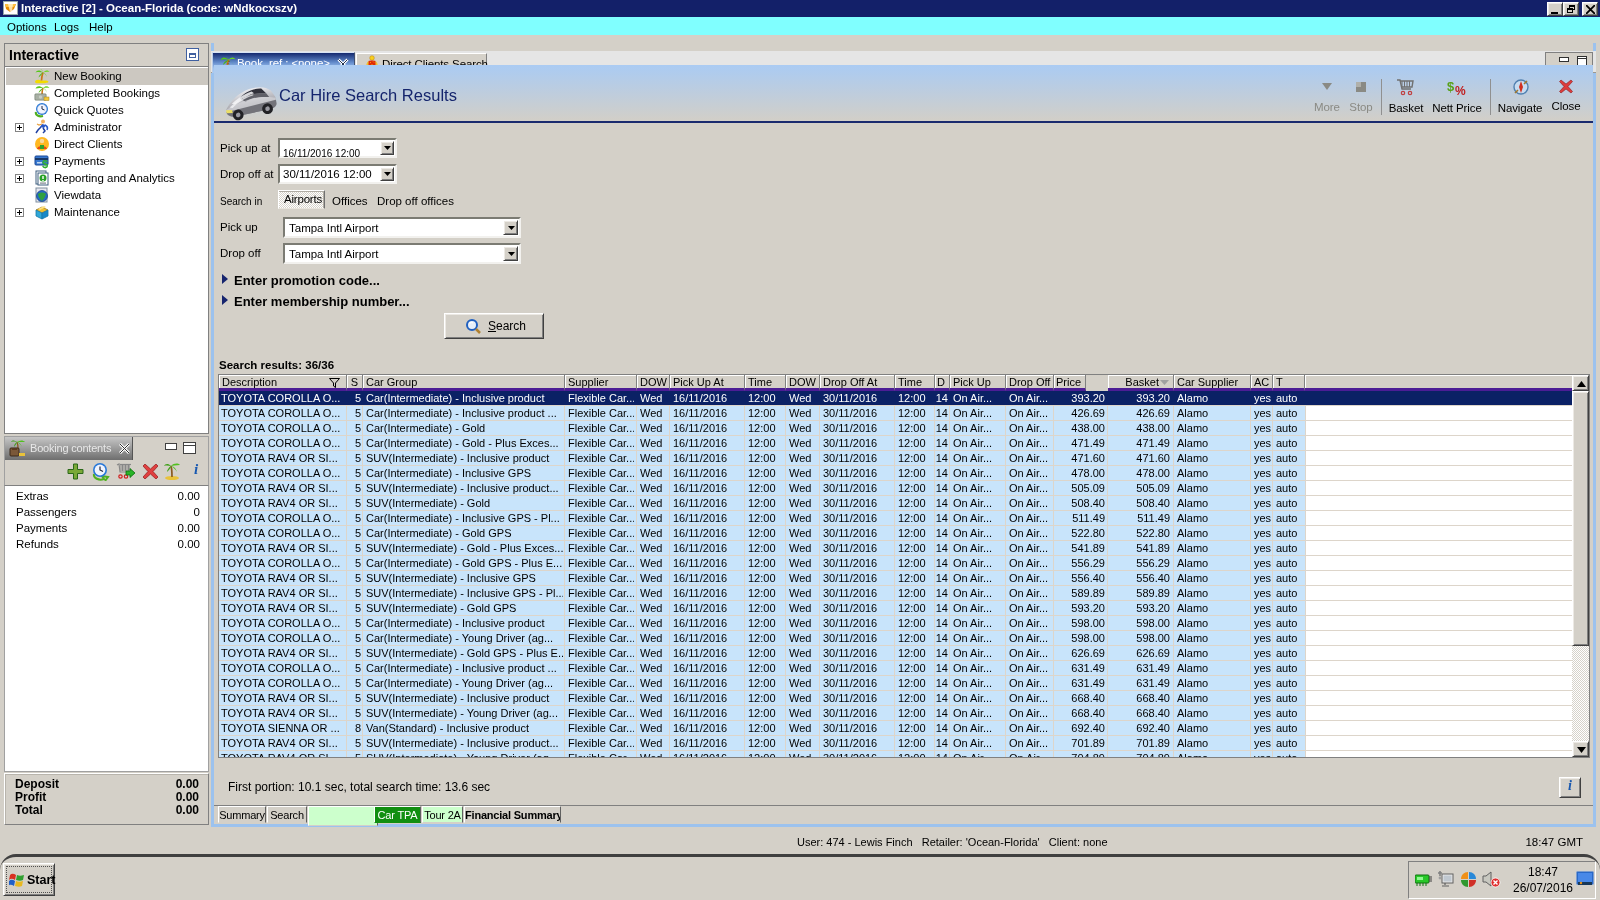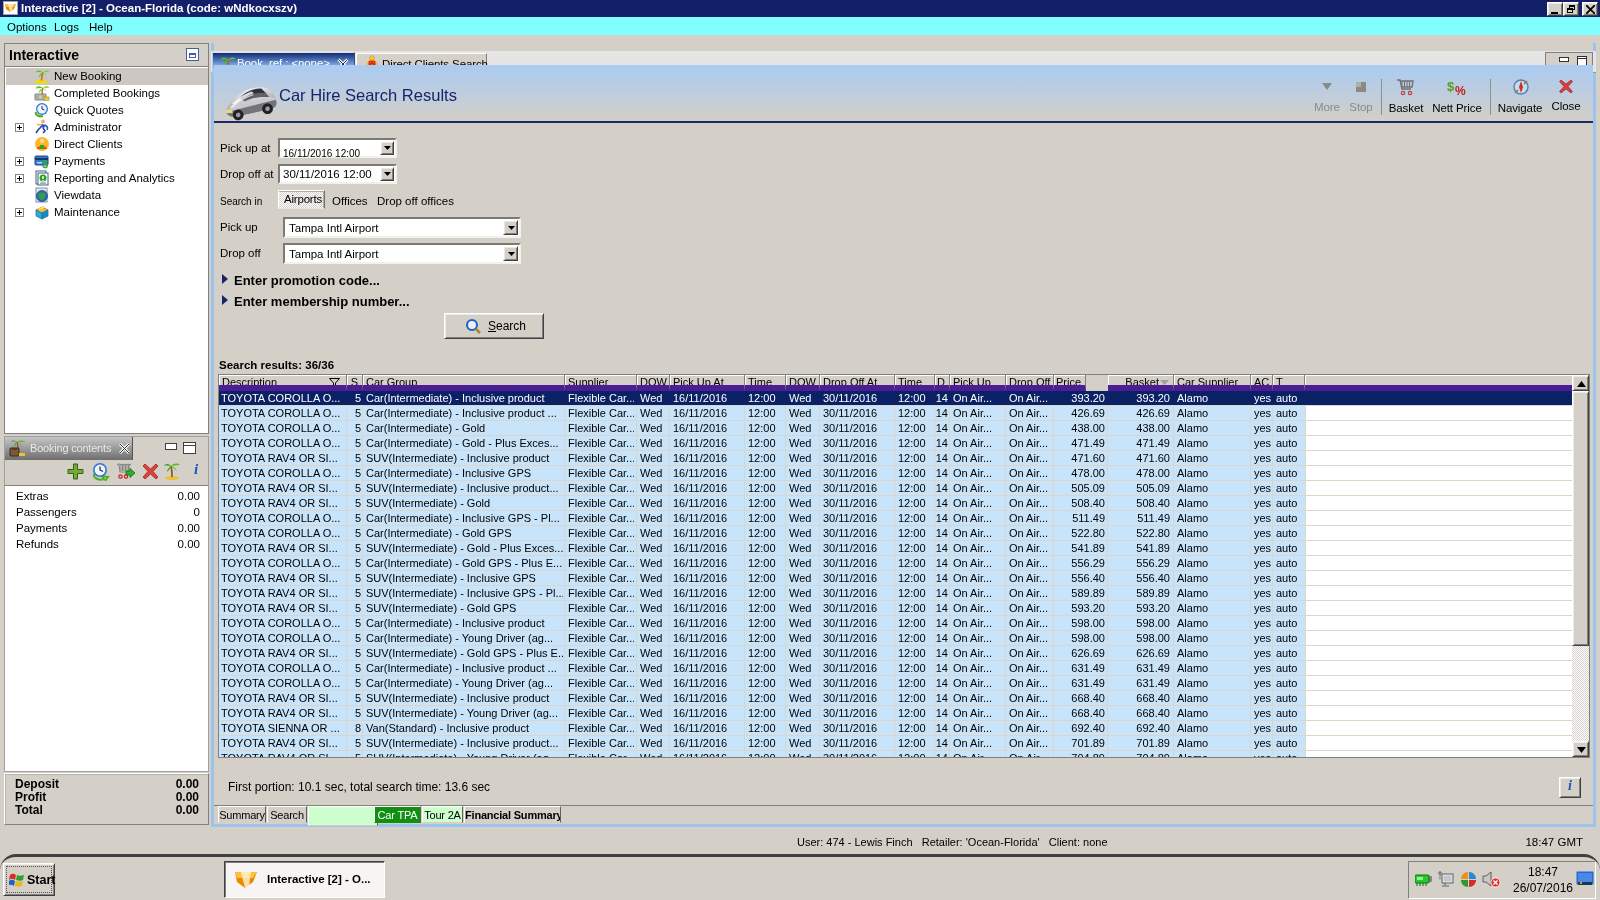--- a/index.html
+++ b/index.html
@@ -10,21 +10,21 @@
 .field { background:#fff; border:2px solid; border-color:#7b7b73 #f2f1ee #f2f1ee #7b7b73; }
 .titem { position:absolute; left:1px; width:202px; height:17px; font-size:11.5px; color:#000; }
 .titem .ticon { position:absolute; left:28px; top:0px; width:16px; height:16px; }
 .titem .tlabel { position:absolute; left:48px; top:2px; white-space:nowrap; }
 .tplus { position:absolute; left:9px; top:4px; width:9px; height:9px; border:1px solid #848484; background:#fff; }
 .tplus::before { content:""; position:absolute; left:1px; top:3px; width:5px; height:1px; background:#000; }
 .tplus::after { content:""; position:absolute; left:3px; top:1px; width:1px; height:5px; background:#000; }
 .tbtn { position:absolute; top:14px; width:56px; text-align:center; font-size:11.5px; color:#000; line-height:16px; letter-spacing:-0.1px; }
 #tbl { position:absolute; left:4px; top:331px; width:1372px; height:384px; border:1px solid #808080; background:#fff; }
 #thead { position:absolute; left:0; top:0; width:1353px; height:16px; background:#d4d0c8; }
-.hc { position:absolute; top:0; height:16px; font-size:11px; color:#000; background:#d4d0c8; border-right:1px solid #808080; border-bottom:6px solid #4c1d95; box-shadow:inset 1px 1px 0 #fff; white-space:nowrap; overflow:hidden; }
+.hc { position:absolute; top:0; height:16px; font-size:11px; color:#000; background:#d4d0c8; border-right:1px solid #808080; border-bottom:3px solid #4c1d95; box-shadow:inset 1px 1px 0 #fff; white-space:nowrap; overflow:hidden; }
 .hc i { font-style:normal; position:absolute; left:3px; top:1px; }
 .hc.r i { position:absolute; left:auto; right:4px; top:1px; }
 #tbody { position:absolute; left:0; top:16px; width:1353px; height:366px; background:#fff; overflow:hidden; }
 .trow { position:absolute; left:0; width:1353px; height:15px; }
 .trow::before { content:""; position:absolute; left:0; top:0; width:1087px; height:14px; background:#c8e4fb; }
 .trow { border-bottom:0; }
 .trow::after { content:""; position:absolute; left:0; top:14px; width:1353px; height:1px; background:#ddd5ca; }
 .trow.sel::before { width:1353px; background:#0b2165; }
 .trow.sel { color:#fff; }
 .trow.sel::after { background:#ddd5ca; }
@@ -1050,28 +1050,20 @@
     <div class="abs" style="left:2px;top:2px;width:46px;height:27px;border:1px dotted #505050;"></div>
     <svg class="abs" style="left:5px;top:7px;" width="17" height="16" viewBox="0 0 17 16">
       <path d="M1,4 C3,2 5,3 7,4 L6,9 C4,8 2,7 0,9 Z" fill="#d83020"></path>
       <path d="M8,4 C10,5 12,5 15,4 L14,9 C12,10 10,10 7,9 Z" fill="#30a030"></path>
       <path d="M0,10 C2,8 4,9 6,10 L5,15 C3,14 1,13 -1,15 Z" fill="#2060c8"></path>
       <path d="M7,10 C9,11 11,11 14,10 L13,15 C11,16 9,16 6,15 Z" fill="#e8b820"></path>
     </svg>
     <span class="abs" style="left:23px;top:9px;font-size:12.5px;font-weight:bold;">Start</span>
   </div>
 
-  <div class="abs" style="left:224px;top:4px;width:161px;height:37px;background:#f6f5f3;border:1px solid;border-color:#404040 #fff #fff #404040;box-shadow:inset 1px 1px 0 #808080;">
-    <svg class="abs" style="left:8px;top:6px;" width="26" height="24" viewBox="0 0 13 12">
-        <polygon points="1,2 12,2 10,7 6,10 2,7" fill="#e88a00"></polygon>
-        <polygon points="1,2 12,2 10,5 2,5" fill="#ffc040"></polygon>
-        <polygon points="4,2 9,2 8,9 6,10" fill="#fff3d0" opacity="0.8"></polygon>
-      </svg>
-    <span class="abs" style="left:42px;top:11px;font-size:11.5px;font-weight:bold;white-space:nowrap;">Interactive [2] - O...</span>
-  </div>
 
   <div class="abs" style="left:1408px;top:4px;width:188px;height:38px;border:1px solid;border-color:#808080 #fff #fff #808080;">
     <svg class="abs" style="left:6px;top:11px;" width="18" height="14" viewBox="0 0 18 14">
         <rect x="0" y="2" width="14" height="8" rx="1" fill="#28c828" stroke="#107010" stroke-width="1"></rect>
         <rect x="2" y="4" width="6" height="3" fill="#90f890"></rect>
         <path d="M14,4 H17 M14,6 H17 M14,8 H17" stroke="#404040" stroke-width="1"></path>
         <path d="M2,10 V13 M5,10 V13 M8,10 V13 M11,10 V13" stroke="#107010" stroke-width="1"></path>
       </svg>
     <svg class="abs" style="left:28px;top:8px;" width="17" height="19" viewBox="0 0 17 19">
         <rect x="5" y="4" width="11" height="9" fill="#e8e8e8" stroke="#606060" stroke-width="1"></rect>

